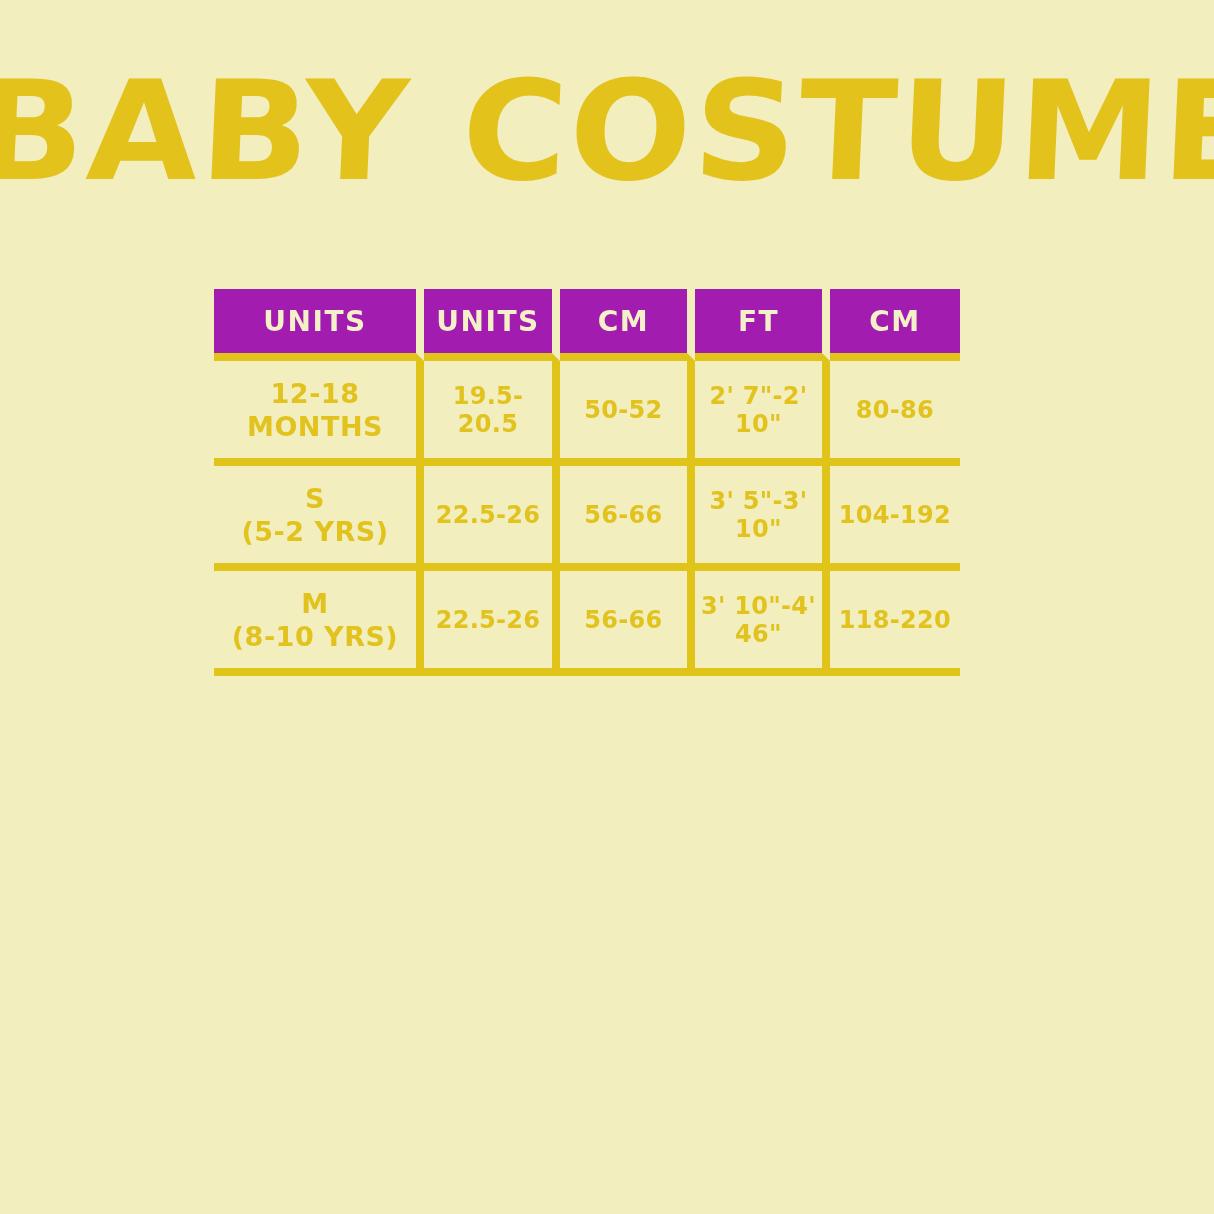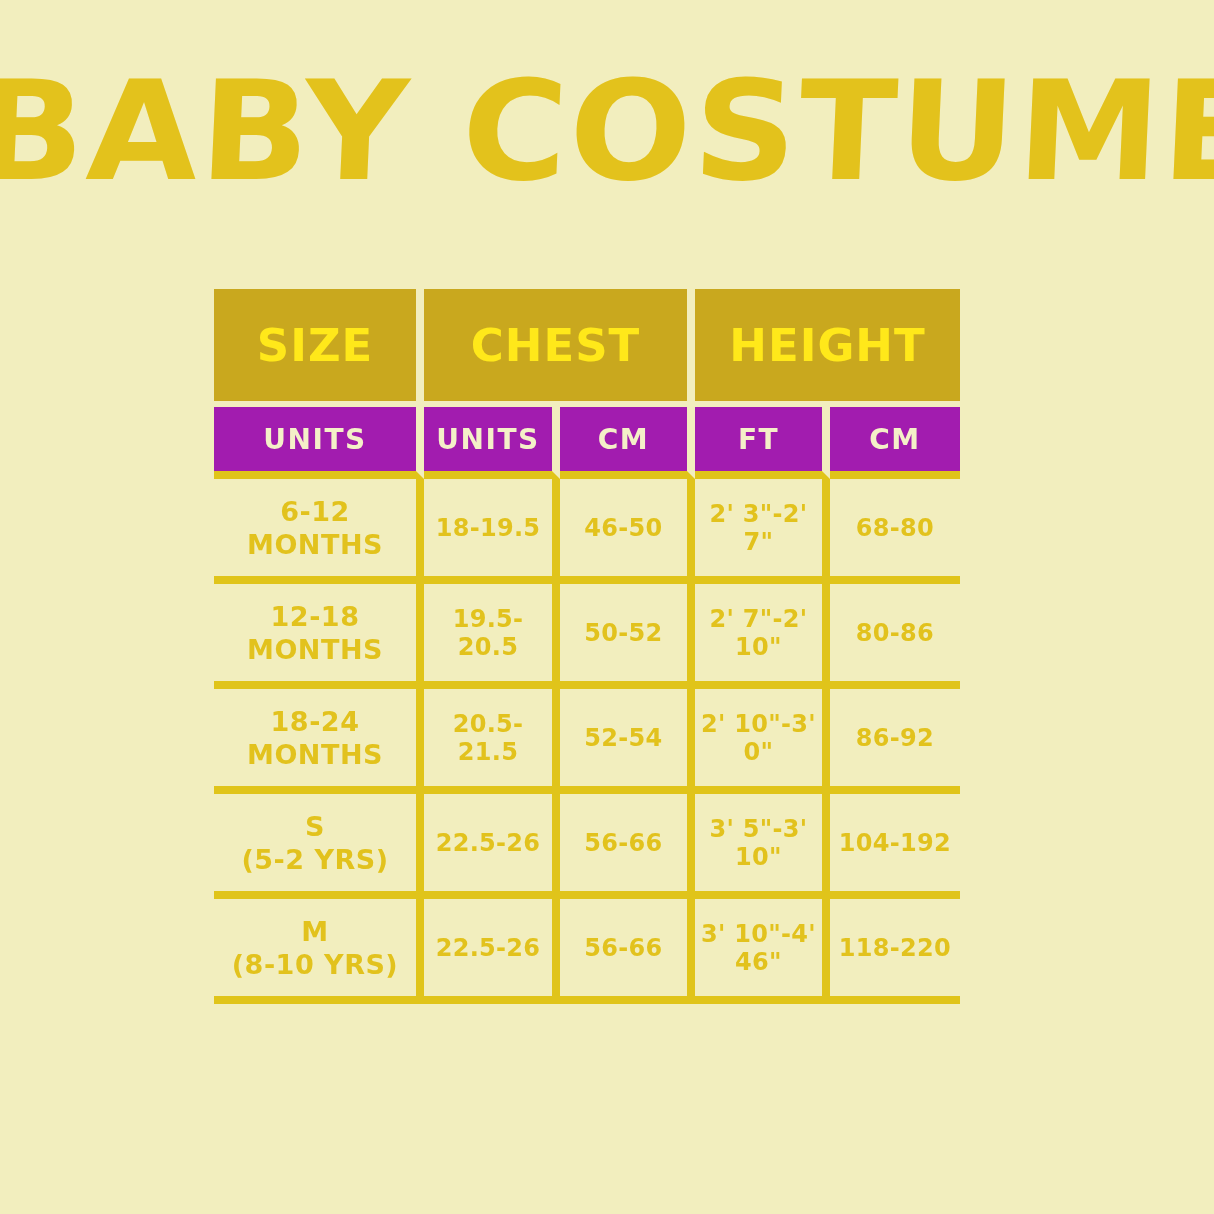--- a/index.html
+++ b/index.html
@@ -130,68 +130,43 @@
     <table class="tbl">
       <colgroup>
         <col style="width:210px">
         <col style="width:136px">
         <col style="width:135px">
         <col style="width:135px">
         <col style="width:130px">
       </colgroup>
 
       <thead>
-        <tr class="grp-head">
-          <td colspan="1">SIZE</td>
-          <td colspan="2">CHEST</td>
-          <td colspan="2">HEIGHT</td>
-        </tr>
         <tr class="sub-head">
           <td>UNITS</td>
           <td>UNITS</td>
           <td>CM</td>
           <td>FT</td>
           <td>CM</td>
         </tr>
       </thead>
 
       <tbody class="body-frame">
-        <tr class="data-row">
-          <td class="size-cell">
-            <span class="sz-line">6-12</span>
-            <span class="sz-line">MONTHS</span>
-          </td>
-          <td>18-19.5</td>
-          <td>46-50</td>
-          <td>2' 3"-2' 7"</td>
-          <td>68-80</td>
-        </tr>
 
         <tr class="data-row">
           <td class="size-cell">
             <span class="sz-line">12-18</span>
             <span class="sz-line">MONTHS</span>
           </td>
           <td>19.5-20.5</td>
           <td>50-52</td>
           <td>2' 7"-2' 10"</td>
           <td>80-86</td>
         </tr>
 
 
-        <tr class="data-row">
-          <td class="size-cell">
-            <span class="sz-line">18-24</span>
-            <span class="sz-line">MONTHS</span>
-          </td>
-          <td>20.5-21.5</td>
-          <td>52-54</td>
-          <td>2' 10"-3' 0"</td>
-          <td>86-92</td>
-        </tr>
 
 
         <tr class="data-row">
           <td class="size-cell">
             <span class="sz-line">S</span>
             <span class="sz-line">(5-2 YRS)</span>
           </td>
           <td>22.5-26</td>
           <td>56-66</td>
           <td>3' 5"-3' 10"</td>

